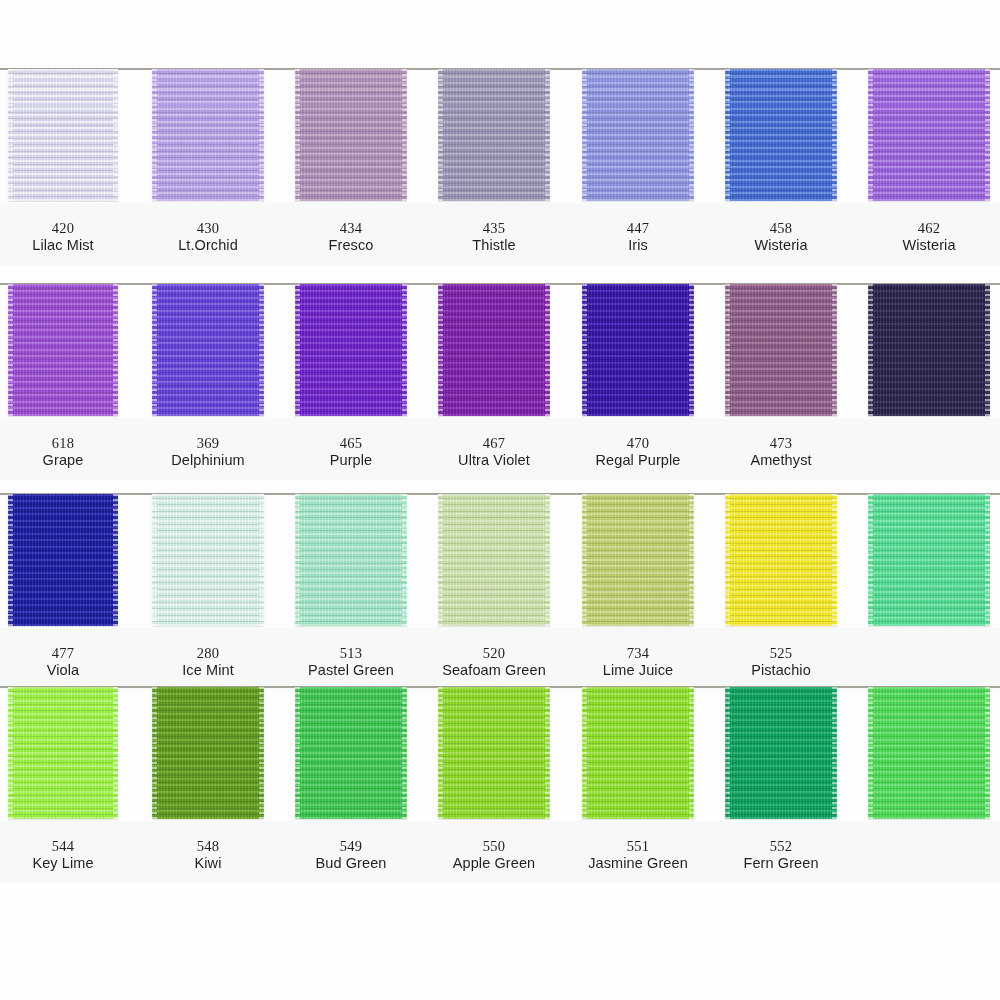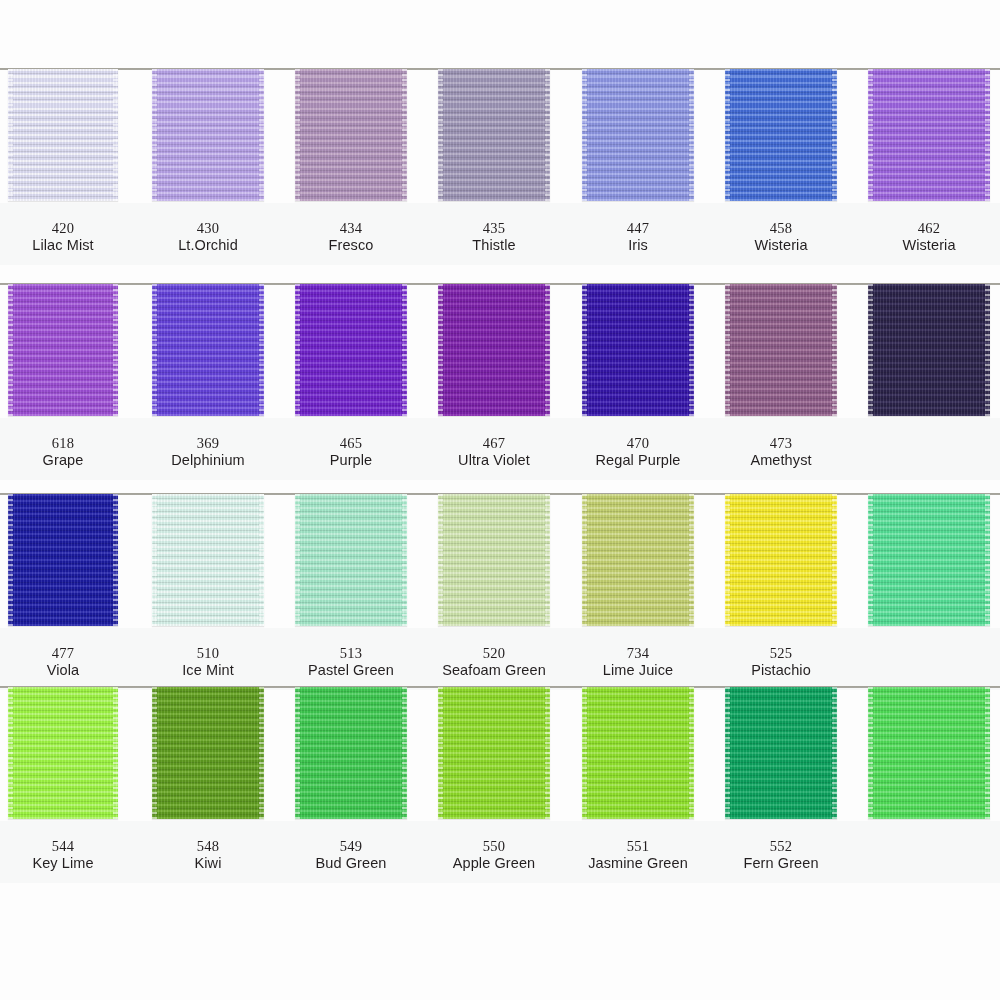--- a/index.html
+++ b/index.html
@@ -318,21 +318,21 @@
           <div class="edgeL"></div>
           <div class="edgeR"></div>
         </div>
       </div>
       <div class="labels">
         <div class="label" style="left: 8px; width: 110px; top: 14px;">
           <span class="code">477</span>
           <span class="name">Viola</span>
         </div>
         <div class="label" style="left: 152px; width: 112px; top: 14px;">
-          <span class="code">510</span>
+          <span class="code">280</span>
           <span class="name">Ice Mint</span>
         </div>
         <div class="label" style="left: 295px; width: 112px; top: 14px;">
           <span class="code">513</span>
           <span class="name">Pastel Green</span>
         </div>
         <div class="label" style="left: 438px; width: 112px; top: 14px;">
           <span class="code">520</span>
           <span class="name">Seafoam Green</span>
         </div>

